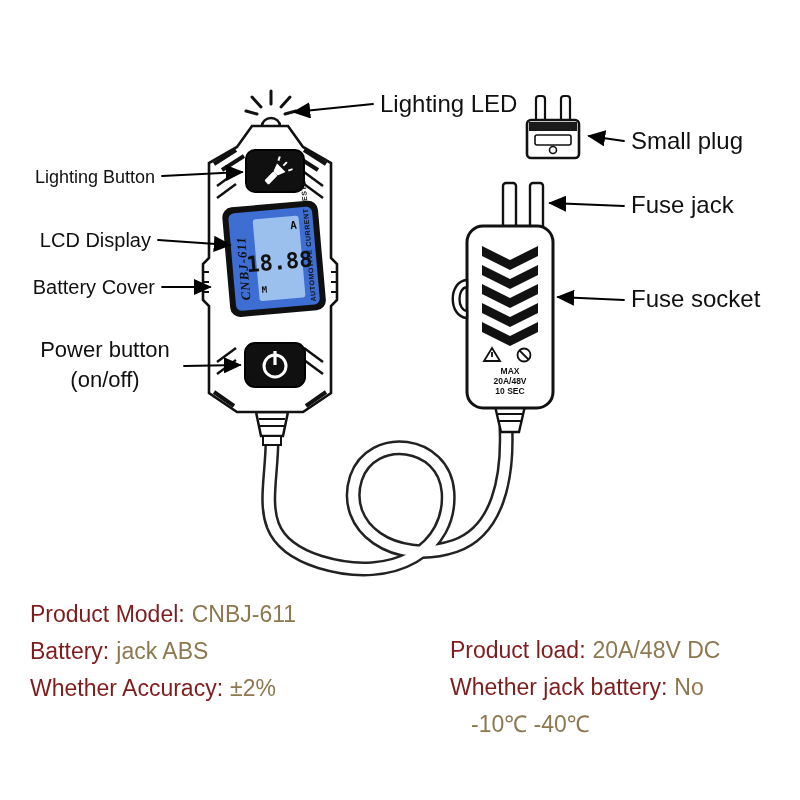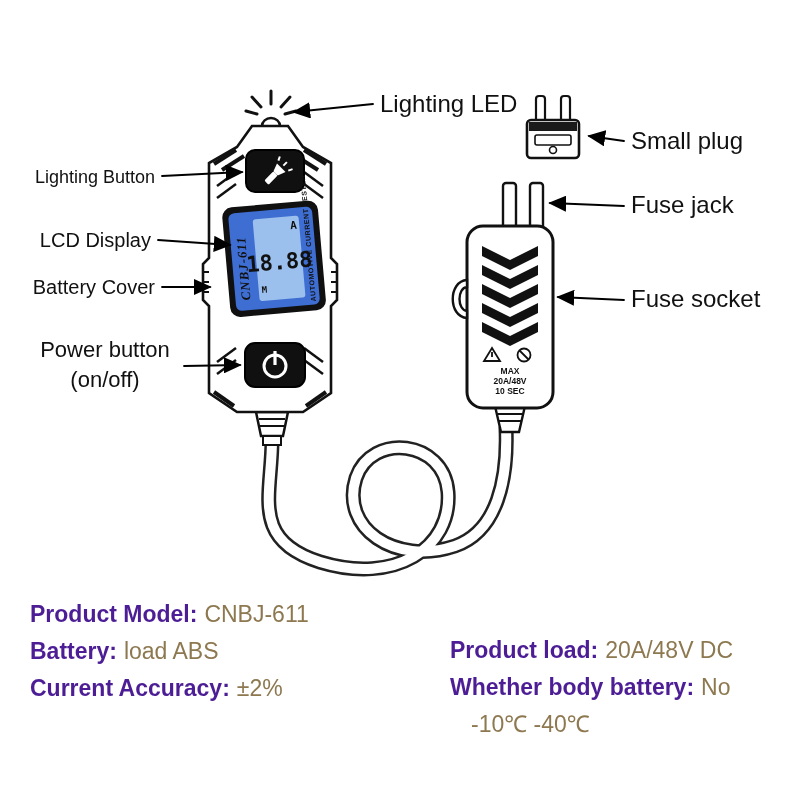--- a/index.html
+++ b/index.html
@@ -8,21 +8,21 @@
   svg text{font-family:"Liberation Sans",sans-serif;fill:#111;}
   .callout-big{font-size:24px;}
   .lcd-brand{font-family:"Liberation Serif",serif;font-style:italic;font-weight:bold;letter-spacing:1px;}
   .lcd-side{letter-spacing:.6px;font-weight:bold;}
   .seg{font-family:"DejaVu Sans Mono",monospace;font-weight:bold;}
   #specs{position:absolute;left:0;top:596px;width:800px;}
   .spec-col{position:absolute;top:0;}
   .spec-col.left{left:30px;width:400px;}
   .spec-col.right{left:450px;width:360px;margin-top:36px;}
   .spec-row{height:37px;line-height:37px;font-size:23px;white-space:nowrap;}
-  .spec-label{font-weight:bold;color:#4c1d95;}
+  .spec-label{font-weight:normal;color:#7f1d1d;}
   .spec-value{color:#8d7850;margin-left:7px;}
   .spec-row.indent{padding-left:14px;}
 </style>
 </head>
 <body>
 
 <div id="stage">
 <svg width="800" height="590" viewBox="0 0 800 590">
   <defs>
     <marker id="arr" markerWidth="11" markerHeight="9" refX="9" refY="4.5" orient="auto">
@@ -190,31 +190,31 @@
   </g>
 </svg>
 
 
 <div id="specs">
   <div class="spec-col left">
     <div class="spec-row">
       <span class="spec-label">Product Model:</span><span class="spec-value">CNBJ-611</span>
     </div>
     <div class="spec-row">
-      <span class="spec-label">Battery:</span><span class="spec-value">load ABS</span>
-    </div>
-    <div class="spec-row">
-      <span class="spec-label">Current Accuracy:</span><span class="spec-value">±2%</span>
+      <span class="spec-label">Battery:</span><span class="spec-value">jack ABS</span>
+    </div>
+    <div class="spec-row">
+      <span class="spec-label">Whether Accuracy:</span><span class="spec-value">±2%</span>
     </div>
   </div>
   <div class="spec-col right">
     <div class="spec-row">
       <span class="spec-label">Product load:</span><span class="spec-value">20A/48V DC</span>
     </div>
     <div class="spec-row">
-      <span class="spec-label">Whether body battery:</span><span class="spec-value">No</span>
+      <span class="spec-label">Whether jack battery:</span><span class="spec-value">No</span>
     </div>
     <div class="spec-row indent">
       <span class="spec-label"></span><span class="spec-value">-10℃ -40℃</span>
     </div>
   </div>
 </div>
 </div>
 
 </body></html>

